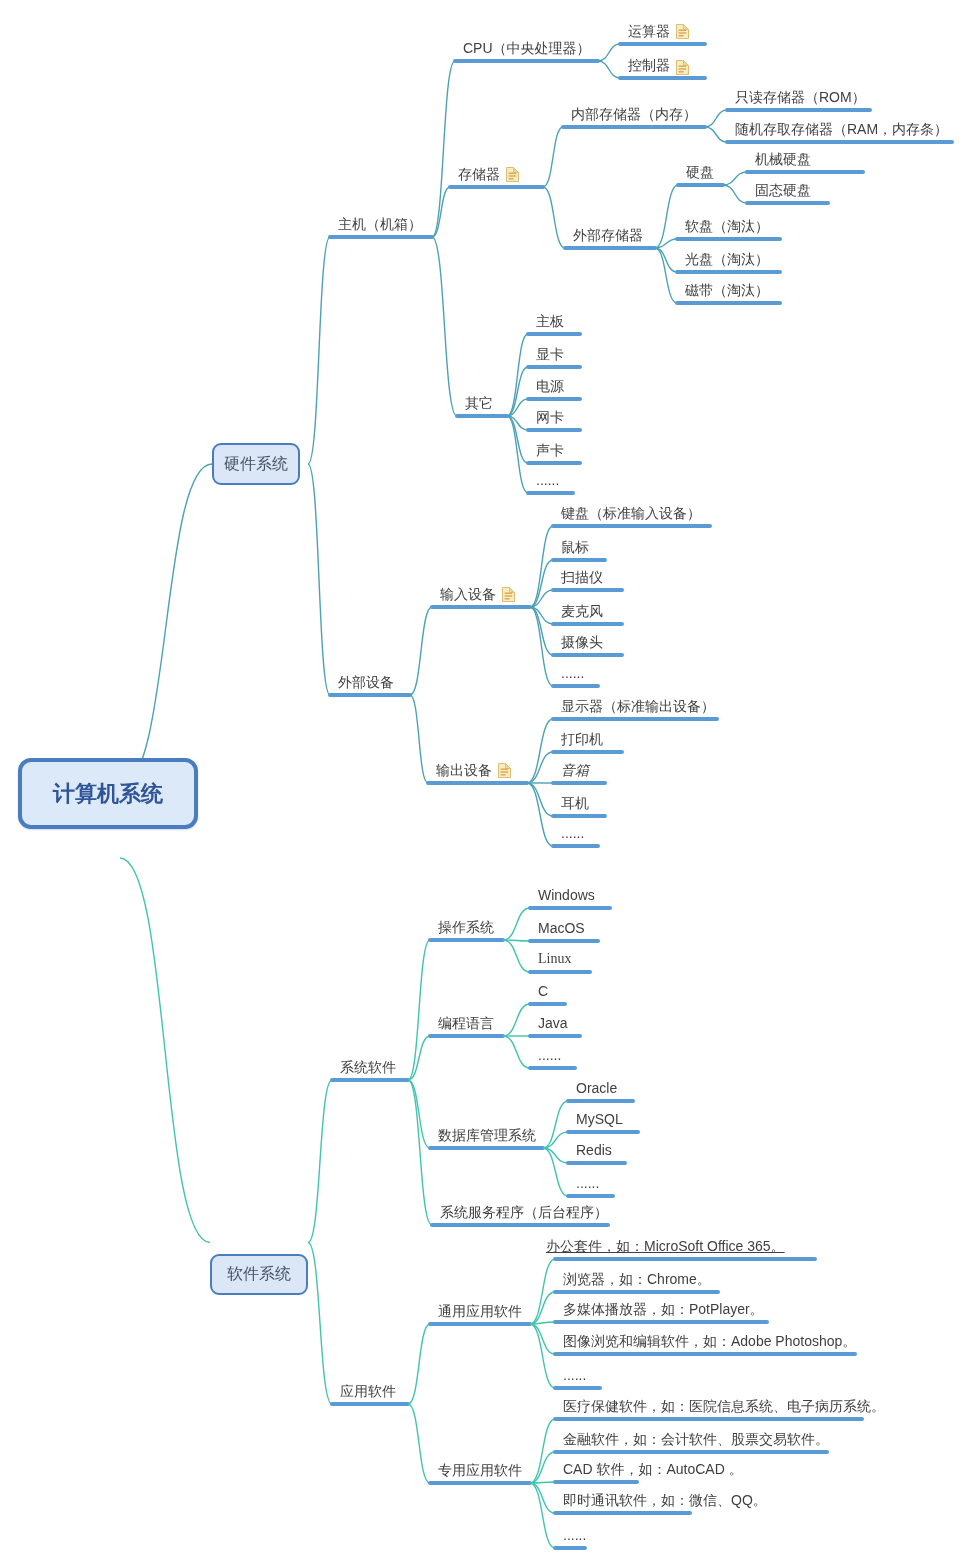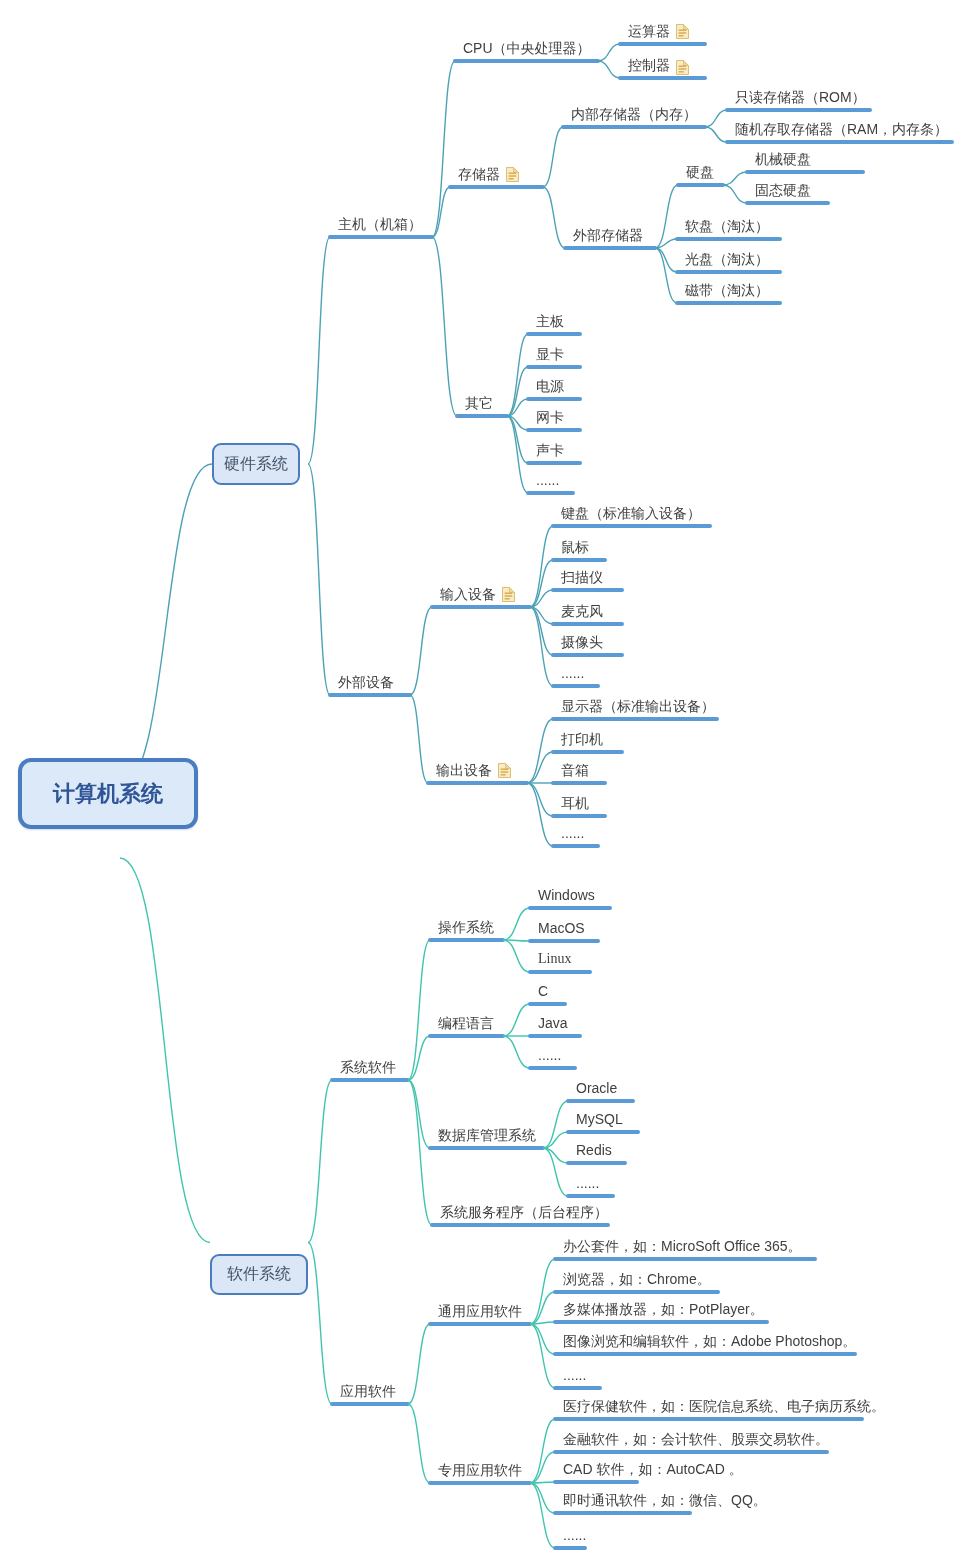--- a/index.html
+++ b/index.html
@@ -307,21 +307,21 @@
             </g>
           </svg>
         </span>
       </div>
       <div class="node" style="left: 561px; top: 695px;">
         <span class="txt">显示器（标准输出设备）</span>
       </div>
       <div class="node" style="left: 561px; top: 728px;">
         <span class="txt">打印机</span>
       </div>
-      <div class="node" style="left: 561px; top: 759px;">
+      <div class="node" style="left: 561px; top: 759px; font-style: italic;">
         <span class="txt">音箱</span>
       </div>
       <div class="node" style="left: 561px; top: 792px;">
         <span class="txt">耳机</span>
       </div>
       <div class="node" style="left: 561px; top: 822px;">
         <span class="txt">......</span>
       </div>
       <div class="node box-node" style="left: 210px; top: 1222px; width: 98px; height: 41px; background: rgb(219, 231, 246); border-color: rgb(74, 124, 192); margin-top: 32px;">
         <span class="txt">软件系统</span>
@@ -370,21 +370,21 @@
       </div>
       <div class="node" style="left: 440px; top: 1201px;">
         <span class="txt">系统服务程序（后台程序）</span>
       </div>
       <div class="node" style="left: 340px; top: 1380px;">
         <span class="txt">应用软件</span>
       </div>
       <div class="node" style="left: 438px; top: 1300px;">
         <span class="txt">通用应用软件</span>
       </div>
-      <div class="node" style="left: 563px; top: 1235px;">
+      <div class="node" style="left: 546px; top: 1235px; text-decoration: underline;">
         <span class="txt">办公套件，如：MicroSoft Office 365。</span>
       </div>
       <div class="node" style="left: 563px; top: 1268px;">
         <span class="txt">浏览器，如：Chrome。</span>
       </div>
       <div class="node" style="left: 563px; top: 1298px;">
         <span class="txt">多媒体播放器，如：PotPlayer。</span>
       </div>
       <div class="node" style="left: 563px; top: 1330px;">
         <span class="txt">图像浏览和编辑软件，如：Adobe Photoshop。</span>

